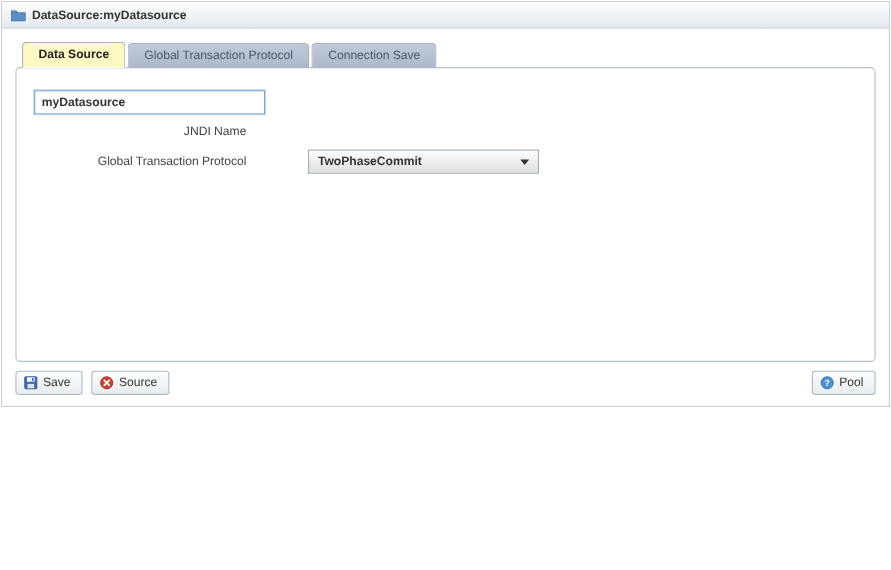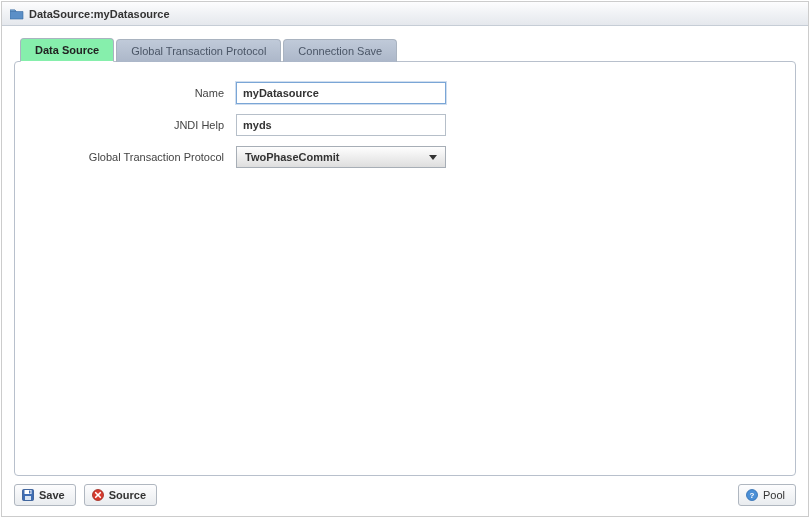--- a/index.html
+++ b/index.html
@@ -8,21 +8,21 @@
       font-size: 12px;
       color: #333;
       background: #fff;
       width: 810px;
       height: 518px;
       overflow: hidden;
     }
     .window {
       border: 1px solid #ccc;
       width: 808px;
-      height: 516px;
+      height: 369px;
       margin: 1px;
       display: flex;
       flex-direction: column;
       justify-content: space-between;
     }
     .titlebar {
       background: linear-gradient(to bottom, #fdfdfe 0%, #f0f2f5 50%, #e5e8ed 100%);
       border-bottom: 1px solid #c6cdd6;
       padding: 4px 8px;
       display: flex;
@@ -63,21 +63,21 @@
       border-bottom: none;
       border-radius: 4px 4px 0 0;
       background: linear-gradient(to bottom, #c0caD9 0%, #acb7c9 100%);
       color: #4a5566;
       font-size: 11px;
       margin-right: 2px;
       cursor: pointer;
       position: relative;
     }
     .tab.active {
-      background: #86efac;
+      background: #fef9c3;
       color: #222;
       font-weight: bold;
       border-bottom: 1px solid #fff;
       z-index: 3;
     }
 
     .panel {
       flex: 1;
       border: 1px solid #b8c0cc;
       border-radius: 4px;
@@ -120,40 +120,40 @@
       border: 1px solid #a7aeb6;
       background: linear-gradient(to bottom, #fefefe 0%, #dedede 100%);
       display: flex;
       align-items: center;
       justify-content: space-between;
       padding: 0 4px 0 8px;
       font-size: 11px;
       font-weight: bold;
       color: #333;
       cursor: pointer;
+      margin-left: 44px;
     }
     .form-select .arrow {
       width: 0;
       height: 0;
       border-left: 4px solid transparent;
       border-right: 4px solid transparent;
       border-top: 5px solid #333;
       margin-right: 4px;
     }
 
     .bottom-bar {
       display: flex;
       align-items: center;
       padding: 8px 12px 10px 12px;
       justify-content: space-between;
     }
     .btn-group-left {
       display: flex;
       gap: 8px;
-      font-weight: bold;
     }
     .btn {
       display: inline-flex;
       align-items: center;
       padding: 3px 10px 3px 6px;
       border: 1px solid #b0b7c0;
       border-radius: 3px;
       background: linear-gradient(to bottom, #fdfdfe 0%, #e9ecef 100%);
       font-size: 11px;
       color: #333;
@@ -194,27 +194,25 @@
         <span>Global Transaction Protocol</span>
       </div>
       <div class="tab">
         <span>Connection Save</span>
       </div>
     </div>
 
     <div class="panel">
 
       <div class="form-row">
-        <div class="form-label">Name</div>
         <input type="text" class="form-input focused" value="myDatasource" style="">
       </div>
 
       <div class="form-row">
-        <div class="form-label">JNDI Help</div>
-        <input type="text" class="form-input" value="myds" style="">
+        <div class="form-label">JNDI Name</div>
       </div>
 
       <div class="form-row">
         <div class="form-label">Global Transaction Protocol</div>
         <div class="form-select">
           <span>TwoPhaseCommit</span>
           <span class="arrow"></span>
         </div>
       </div>
 

